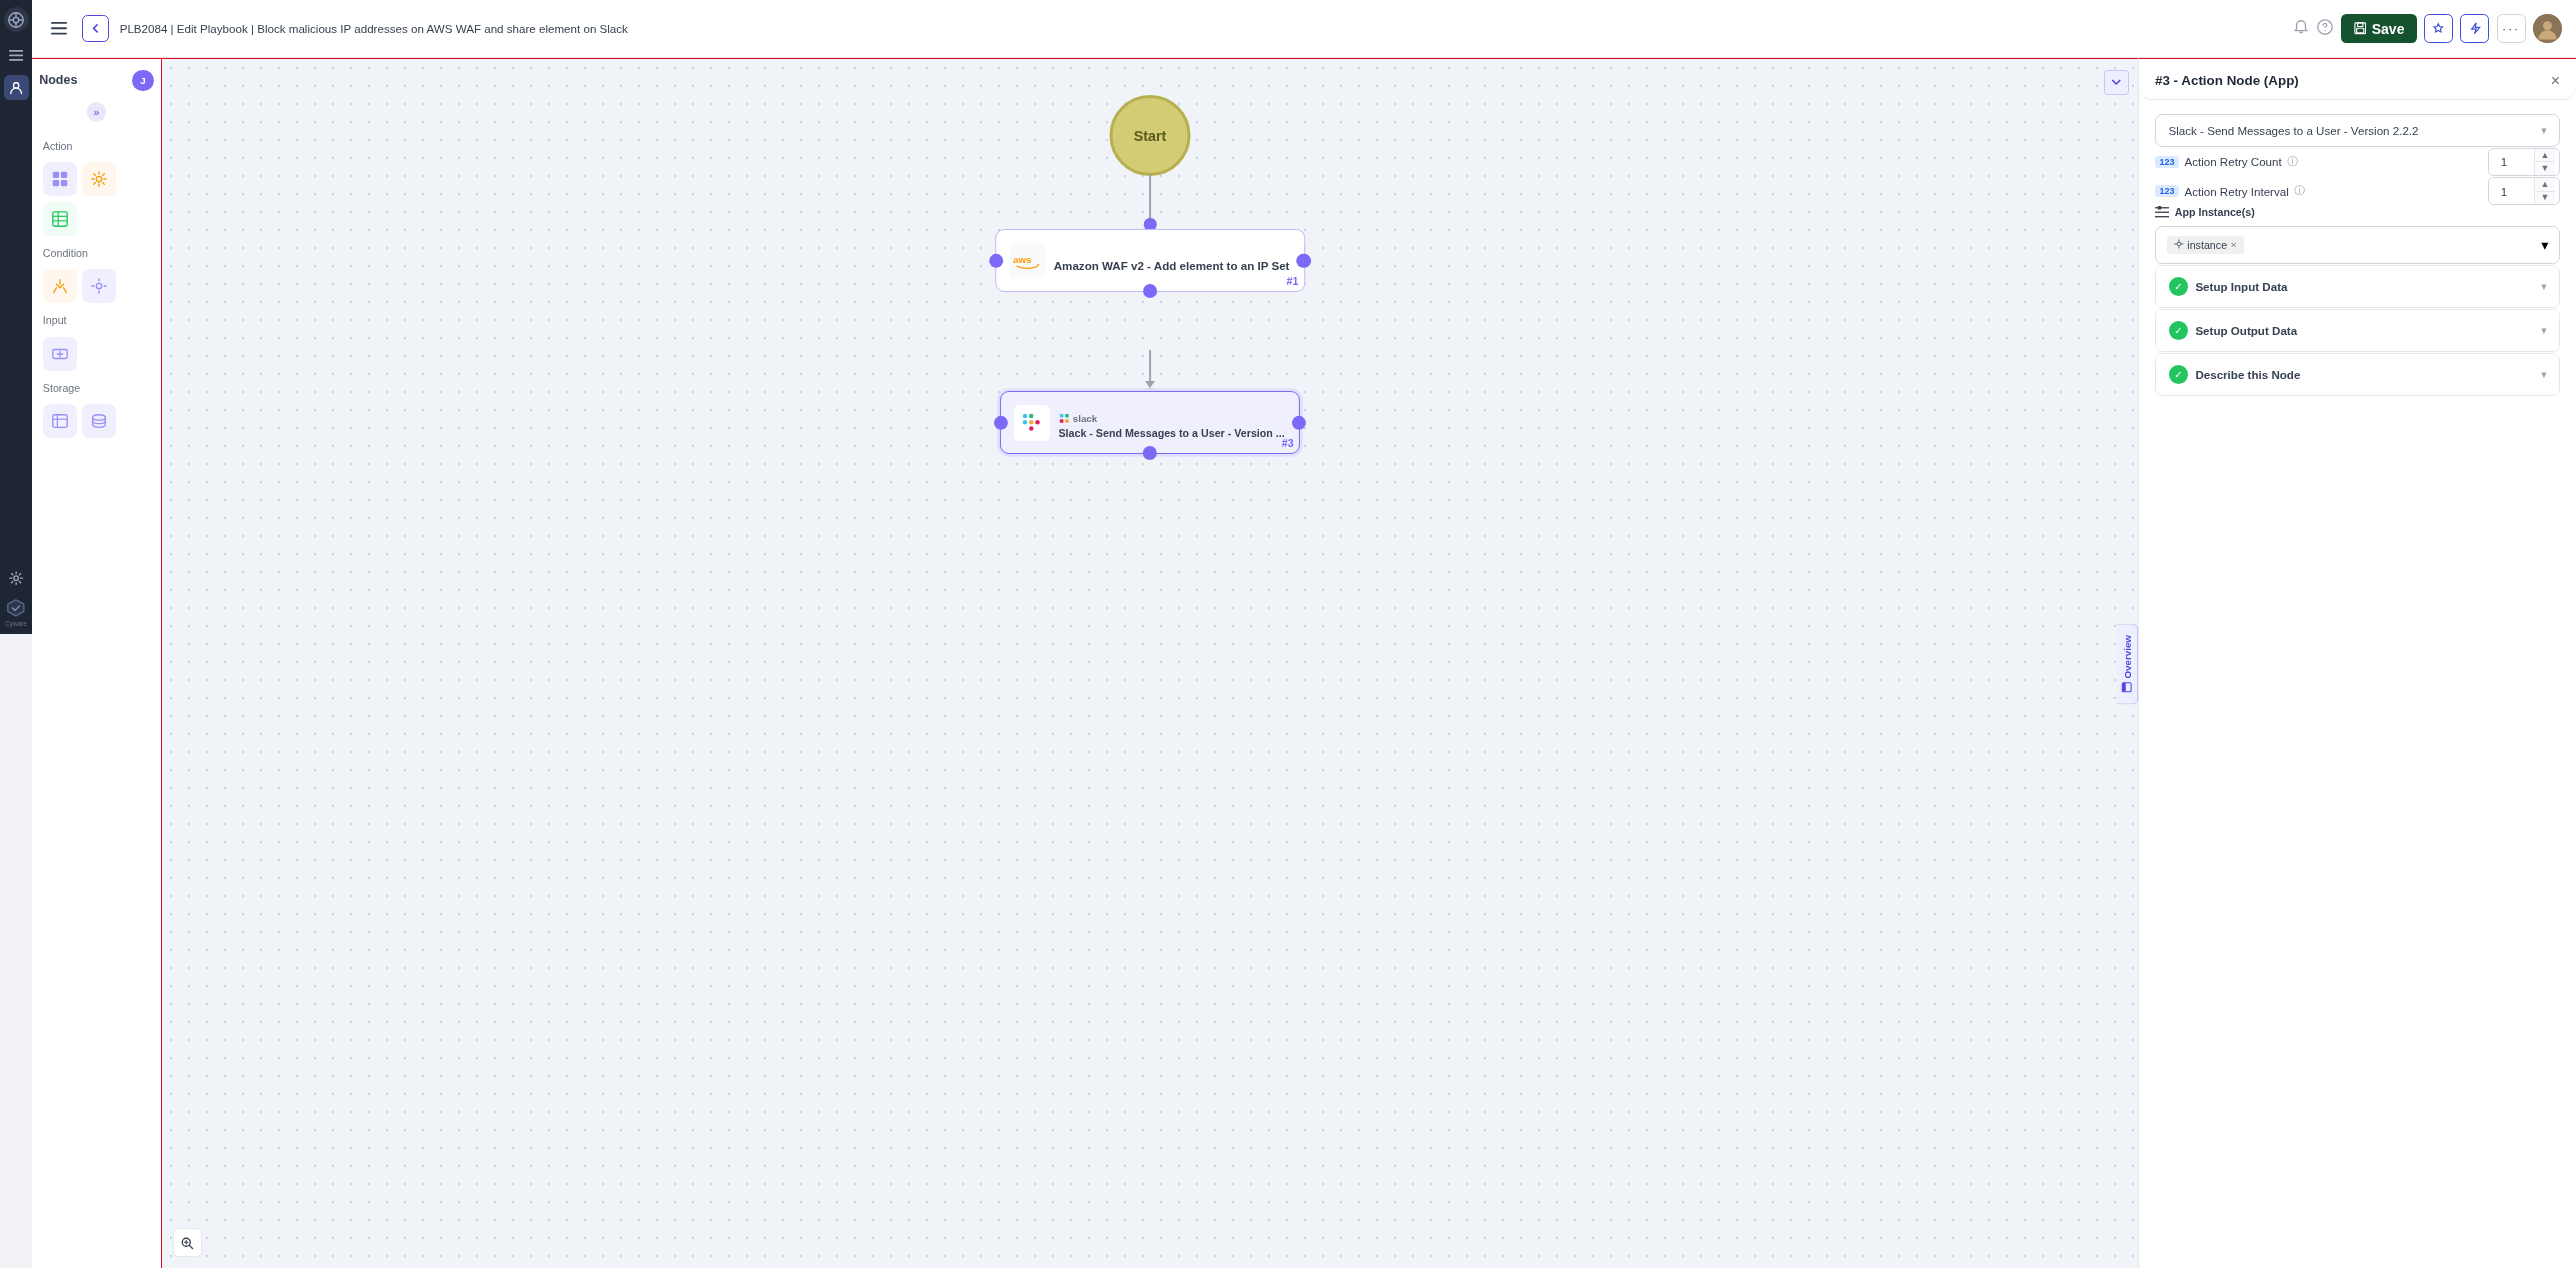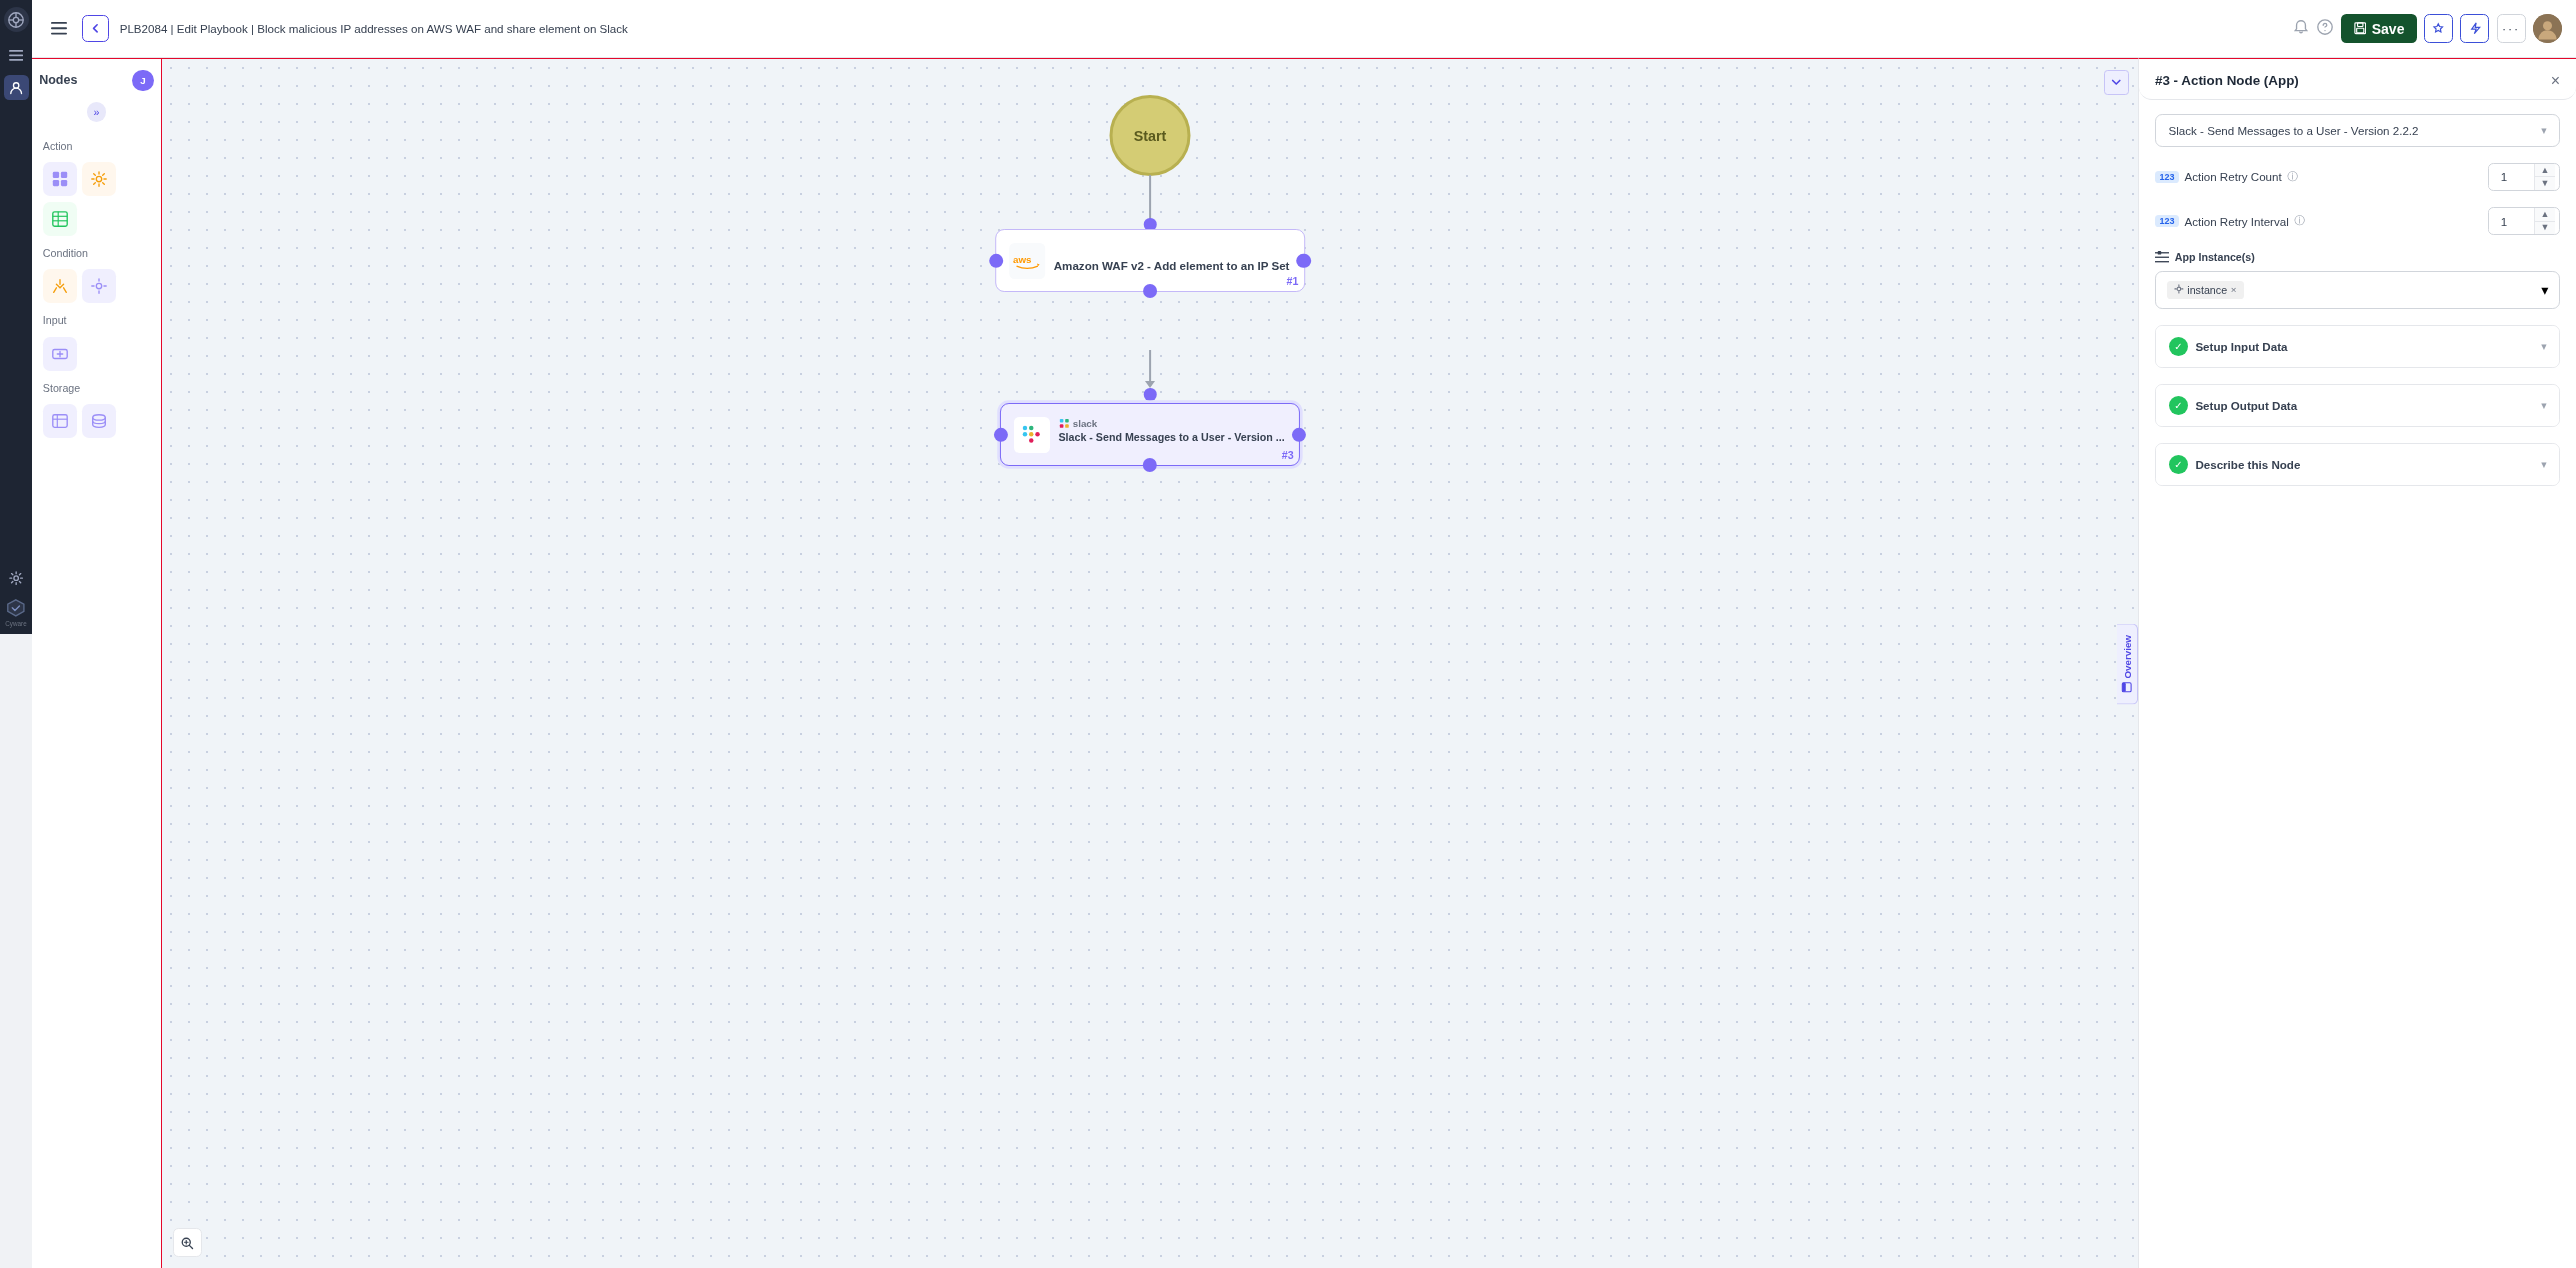--- a/index.html
+++ b/index.html
@@ -211,21 +211,21 @@
     }
     .right-panel-header {
       display: flex; align-items: center; justify-content: space-between;
       padding: 12.5px 16px 9px;
       border-bottom: 0.9px solid #e5e7eb;
       border-radius: 13px;
     }
     .right-panel-title { font-size: 13.4px; font-weight: 700; color: #1f2937; }
     .close-panel-btn { color: #6b7280; font-size: 16px; cursor: pointer; background: none; border: none; }
 
-    .right-panel-body { padding: 14.3px 16px; display: flex; flex-direction: column; gap: 16px; }
+    .right-panel-body { padding: 14.3px 16px; display: flex; flex-direction: column; gap: 1px; }
 
     
     .dropdown-field {
       border: 1.3px solid #d1d5db;
       border-radius: 7.2px;
       padding: 9px 12.5px;
       display: flex; align-items: center; justify-content: space-between;
       cursor: pointer; font-size: 11.6px; color: #374151;
     }
     .dropdown-field .chevron { color: #9ca3af; font-size: 10.7px; }
@@ -539,21 +539,21 @@
       <span style="position:absolute; right:5.4px; bottom:3.6px; font-size:10.7px; font-weight:700; color:#7c6af7;">#1</span>
       <div style="position:absolute; left:-7.2px; top:50%; transform:translateY(-50%); width:14.3px; height:14.3px; border-radius:50%; background:#7c6af7;"></div>
       <div style="position:absolute; right:-7.2px; top:50%; transform:translateY(-50%); width:14.3px; height:14.3px; border-radius:50%; background:#7c6af7;"></div>
       <div style="position:absolute; bottom:-7.2px; left:50%; transform:translateX(-50%); width:14.3px; height:14.3px; border-radius:50%; background:#7c6af7;"></div>
     </div>
 
     <div style="position:absolute; top:291px; left:50%; width:1.8px; height:36px; background:#9ca3af; transform:translateX(-50%);"></div>
     <div style="position:absolute; top:322px; left:50%; transform:translateX(-50%); width:0; height:0; border-left:5.4px solid transparent; border-right:5.4px solid transparent; border-top:7.2px solid #9ca3af;"></div>
     <div style="position:absolute; top:329px; left:50%; width:12.5px; height:12.5px; border-radius:50%; background:#7c6af7; transform:translateX(-50%);"></div>
 
-    <div style="position:absolute; top:344px; left:50%; transform:translateX(-50%); background:#f0effe; border-radius:9px; border:1.8px solid #7c6af7; padding:12.5px 14.3px 12.5px 12.5px; min-width:206px; display:flex; align-items:flex-start; gap:9px; box-shadow: 0 0 0 2.7px #e0dffe;">
+    <div style="position:absolute; top:332px; left:50%; transform:translateX(-50%); background:#f0effe; border-radius:9px; border:1.8px solid #7c6af7; padding:12.5px 14.3px 12.5px 12.5px; min-width:206px; display:flex; align-items:flex-end; gap:9px; box-shadow: 0 0 0 2.7px #e0dffe;">
       <div style="width:36px; height:36px; border-radius:5.4px; background:#fff; display:flex; align-items:center; justify-content:center; flex-shrink:0;">
 
         <svg width="21.5" height="21.5" viewBox="0 0 24 24" fill="none">
           <rect x="2" y="9" width="5" height="5" rx="2.5" fill="#36C5F0"></rect>
           <rect x="2" y="2" width="5" height="5" rx="2.5" fill="#36C5F0"></rect>
           <rect x="9" y="2" width="5" height="5" rx="2.5" fill="#2EB67D"></rect>
           <rect x="9" y="9" width="5" height="5" rx="2.5" fill="#ECB22E"></rect>
           <rect x="16" y="9" width="5" height="5" rx="2.5" fill="#E01E5A"></rect>
           <rect x="9" y="16" width="5" height="5" rx="2.5" fill="#E01E5A"></rect>
         </svg>

